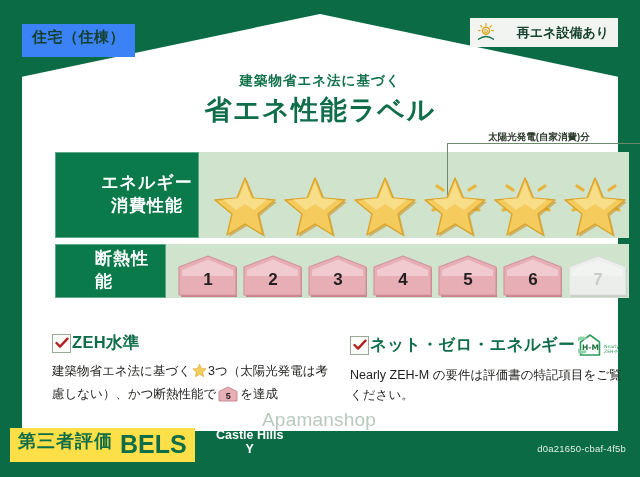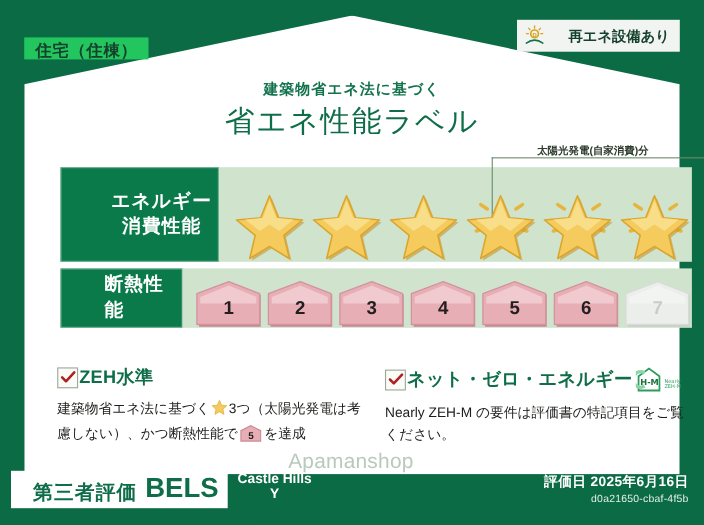--- a/index.html
+++ b/index.html
@@ -17,45 +17,45 @@
     background:#ffffff;
     clip-path:polygon(0% 14.5%, 50% 0%, 100% 14.5%, 100% 100%, 0% 100%);
     filter:drop-shadow(0 0 1px rgba(0,0,0,.15));
   }
   .card-inner{
     position:absolute;left:22px;top:14px;width:596px;height:432px;
   }
 
   
   .tag-type{
-    position:absolute;left:0px;top:20px;
-    background:#22c55e;color:#15402c;
+    position:absolute;left:0px;top:10px;
+    background:#3b82f6;color:#15402c;
     font-size:15px;font-weight:bold;letter-spacing:.5px;
-    padding:5px 10px 0 10px;line-height:1;
+    padding:5px 10px 13px 10px;line-height:1;
     z-index:9;
   }
   
   .tag-renew{
     position:absolute;right:0px;top:4px;
     background:#f2f4f2;color:#15402c;
     font-size:13px;font-weight:bold;
     padding:4px 9px 5px 6px;line-height:1;
     display:flex;align-items:center;gap:21px;
     z-index:9;
   }
   .tag-renew svg{display:block}
 
   
   .title-sub{
     position:absolute;left:0;right:0;top:58px;text-align:center;
     font-size:13.5px;font-weight:bold;color:#12724c;letter-spacing:1px;
   }
   .title-main{
     position:absolute;left:0;right:0;top:78px;text-align:center;
-    font-size:27px;font-weight:normal;color:#0f6d49;letter-spacing:1.5px;
+    font-size:27px;font-weight:bold;color:#0f6d49;letter-spacing:1.5px;
   }
 
   
   .rows{position:absolute;left:33px;top:138px;width:574px;}
   .row{display:flex;align-items:stretch;margin-bottom:6px;}
   .row-label{
     width:108px;min-height:86px;background:#0a7a4a;color:#fff;
     display:flex;flex-direction:column;align-items:center;justify-content:center;
     font-size:17px;font-weight:bold;letter-spacing:1px;line-height:1.35;
     box-shadow:inset 0 0 0 1px rgba(255,255,255,.35);
@@ -112,31 +112,31 @@
     position:absolute;left:0;right:0;top:3px;text-align:center;
     font-size:9px;font-weight:bold;color:#231f20;
   }
   .zehm-logo{position:relative;width:44px;height:26px;flex:0 0 auto;margin-left:2px;}
 
   
   .footer{
     position:absolute;left:0;right:0;bottom:0;height:46px;background:#0a6b45;
   }
   .bels{
-    position:absolute;left:10px;top:428px;background:#ffffff;
-    padding:4px 8px 5px 20px;line-height:1;display:flex;align-items:flex-end;gap:7px;
+    position:absolute;left:10px;top:428px;background:#fde047;
+    padding:4px 8px 5px 8px;line-height:1;display:flex;align-items:flex-start;gap:7px;
     z-index:8;
   }
   .bels .jp{font-size:18px;font-weight:bold;color:#0f6d49;letter-spacing:1px;}
   .bels .en{font-size:25px;font-weight:bold;color:#0f6d49;letter-spacing:0px;}
   .eval{
     position:absolute;right:14px;top:430px;text-align:right;color:#ffffff;z-index:8;
   }
   .eval .d{font-size:12.5px;font-weight:bold;letter-spacing:.3px;}
-  .eval .id{font-size:9.5px;margin-top:1px;color:#e3efe8;letter-spacing:.2px;}
+  .eval .id{font-size:9.5px;margin-top:13px;color:#e3efe8;letter-spacing:.2px;}
 
   
   .wm-brand{
     position:absolute;left:262px;top:409px;z-index:20;
     font-size:19px;color:#b9c9bd;letter-spacing:.2px;
     pointer-events:none;
   }
   .wm-prop{
     position:absolute;left:216px;top:428px;z-index:20;
     font-size:12.5px;color:#ffffff;font-weight:bold;line-height:1.15;
@@ -347,21 +347,20 @@
   </div>
 
   <div class="footer"></div>
 
   <div class="bels">
     <span class="jp">第三者評価</span>
     <span class="en">BELS</span>
   </div>
 
   <div class="eval">
-    <div class="d">評価日 2025年6月16日</div>
     <div class="id">d0a21650-cbaf-4f5b</div>
   </div>
 
   <div class="wm-brand">Apamanshop</div>
   <div class="wm-prop">
     <div>Castle Hills</div>
     <div>Y</div>
   </div>
 
 </div>

